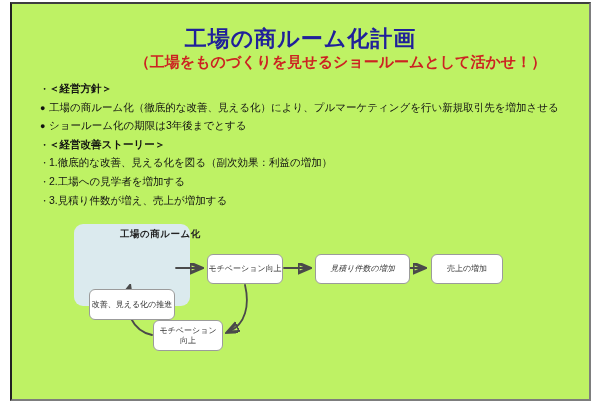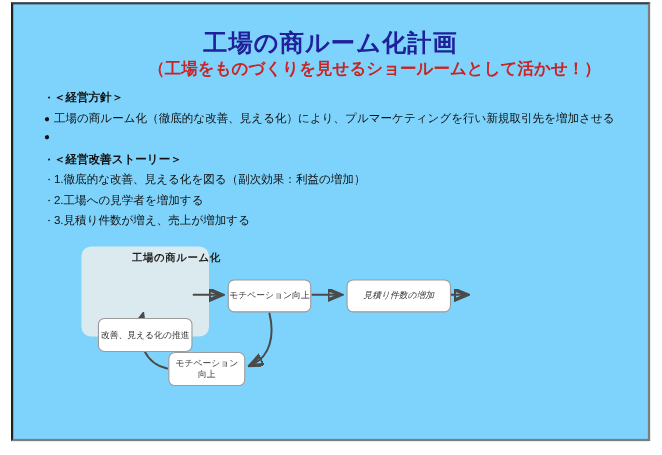--- a/index.html
+++ b/index.html
@@ -3,21 +3,21 @@
 <meta charset="utf-8">
 <style>
   html,body{margin:0;padding:0;}
   body{
     width:602px;height:414px;background:#ffffff;position:relative;
     font-family:"Liberation Sans",sans-serif;
     -webkit-font-smoothing:antialiased;
   }
   .slide{
     position:absolute;left:10px;top:2px;width:577px;height:395px;
-    background:#7dd3fc;
+    background:#bef264;
     border:2px solid #7d7d7d;border-top-color:#3f3f3f;border-left-color:#222222;
   }
   .slide-title{
     position:absolute;top:20px;left:0;width:100%;text-align:center;
     font-size:22px;font-weight:bold;color:var(--title,#20209a);
     letter-spacing:1px;
   }
   .slide-subtitle{
     position:absolute;top:49px;left:0;width:100%;text-align:center;
     font-size:15px;font-weight:bold;color:var(--subtitle,#cc2222);padding-left:40px;
@@ -64,20 +64,21 @@
     <div class="bullet hdr">
       <span class="marker">・</span>
       <span>＜経営方針＞</span>
     </div>
     <div class="bullet">
       <span class="marker">●</span>
       <span>工場の商ルーム化（徹底的な改善、見える化）により、プルマーケティングを行い新規取引先を増加させる</span>
     </div>
     <div class="bullet">
       <span class="marker">●</span>
+      <span>ショールーム化の期限は3年後までとする</span>
     </div>
     <div class="bullet hdr">
       <span class="marker">・</span>
       <span>＜経営改善ストーリー＞</span>
     </div>
     <div class="bullet">
       <span class="marker">・</span>
       <span>1.徹底的な改善、見える化を図る（副次効果：利益の増加）</span>
     </div>
     <div class="bullet">
@@ -108,17 +109,20 @@
 
   <div class="fbox b1">
     <span>改善、見える化の推進</span>
   </div>
   <div class="fbox b2">
     <span>モチベーション向上</span>
   </div>
   <div class="fbox b3">
     <span>見積り件数の増加</span>
   </div>
+  <div class="fbox b4">
+    <span>売上の増加</span>
+  </div>
   <div class="fbox bm">
     <span>モチベーション向上</span>
   </div>
 
 </div>
 
 </body></html>

